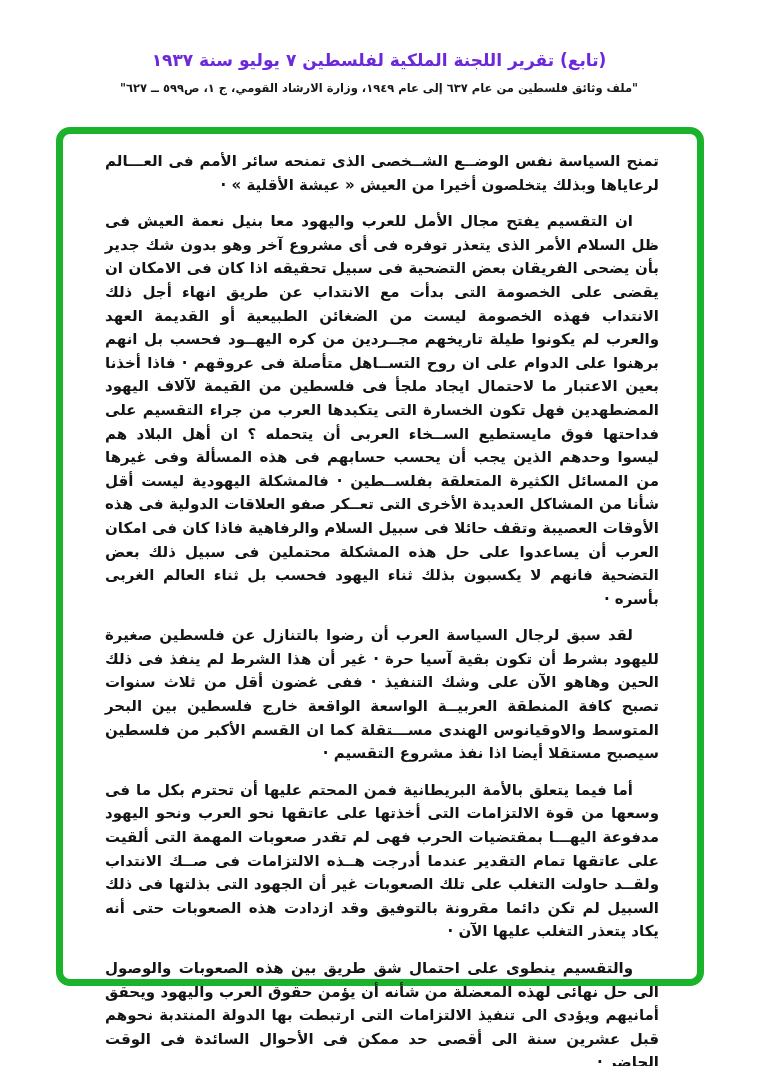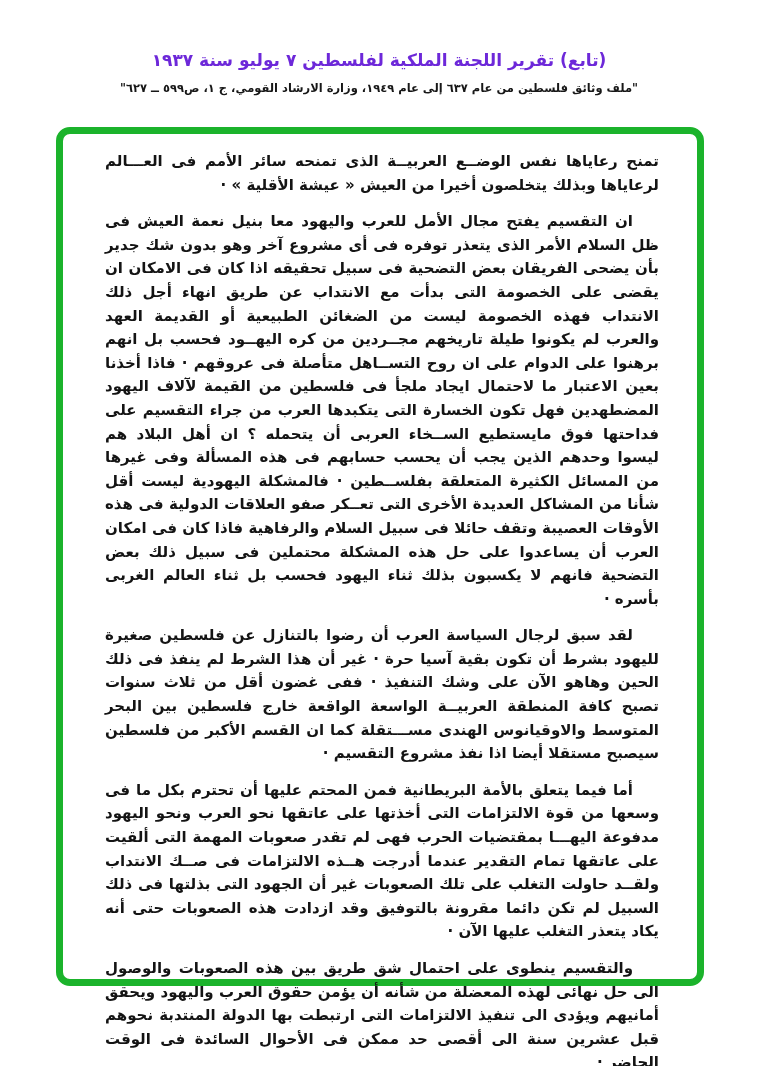--- a/index.html
+++ b/index.html
@@ -76,21 +76,21 @@
 
 <div class="page">
 
   <div class="doc-header">
     <div class="doc-title">(تابع) تقرير اللجنة الملكية لفلسطين ٧ يوليو سنة ١٩٣٧</div>
     <div class="doc-subtitle">"ملف وثائق فلسطين من عام ٦٣٧ إلى عام ١٩٤٩، وزارة الارشاد القومي، ج ١، ص٥٩٩ ــ ٦٢٧"</div>
   </div>
 
   <div class="text-frame">
     <div class="body-text">
-      <p>تمنح رعاياها نفس الوضــع العربيــة الذى تمنحه سائر الأمم فى العـــالم لرعاياها وبذلك يتخلصون أخيرا من العيش « عيشة الأقلية » ·</p>
+      <p>تمنح السياسة نفس الوضــع الشــخصى الذى تمنحه سائر الأمم فى العـــالم لرعاياها وبذلك يتخلصون أخيرا من العيش « عيشة الأقلية » ·</p>
       <p class="indented">ان التقسيم يفتح مجال الأمل للعرب واليهود معا بنيل نعمة العيش فى ظل السلام الأمر الذى يتعذر توفره فى أى مشروع آخر وهو بدون شك جدير بأن يضحى الفريقان بعض التضحية فى سبيل تحقيقه اذا كان فى الامكان ان يقضى على الخصومة التى بدأت مع الانتداب عن طريق انهاء أجل ذلك الانتداب فهذه الخصومة ليست من الضغائن الطبيعية أو القديمة العهد والعرب لم يكونوا طيلة تاريخهم مجــردين من كره اليهــود فحسب بل انهم برهنوا على الدوام على ان روح التســاهل متأصلة فى عروقهم · فاذا أخذنا بعين الاعتبار ما لاحتمال ايجاد ملجأ فى فلسطين من القيمة لآلاف اليهود المضطهدين فهل تكون الخسارة التى يتكبدها العرب من جراء التقسيم على فداحتها فوق مايستطيع الســخاء العربى أن يتحمله ؟ ان أهل البلاد هم ليسوا وحدهم الذين يجب أن يحسب حسابهم فى هذه المسألة وفى غيرها من المسائل الكثيرة المتعلقة بفلســطين · فالمشكلة اليهودية ليست أقل شأنا من المشاكل العديدة الأخرى التى تعــكر صفو العلاقات الدولية فى هذه الأوقات العصيبة وتقف حائلا فى سبيل السلام والرفاهية فاذا كان فى امكان العرب أن يساعدوا على حل هذه المشكلة محتملين فى سبيل ذلك بعض التضحية فانهم لا يكسبون بذلك ثناء اليهود فحسب بل ثناء العالم الغربى بأسره ·</p>
       <p class="indented">لقد سبق لرجال السياسة العرب أن رضوا بالتنازل عن فلسطين صغيرة لليهود بشرط أن تكون بقية آسيا حرة · غير أن هذا الشرط لم ينفذ فى ذلك الحين وهاهو الآن على وشك التنفيذ · ففى غضون أقل من ثلاث سنوات تصبح كافة المنطقة العربيــة الواسعة الواقعة خارج فلسطين بين البحر المتوسط والاوقيانوس الهندى مســـتقلة كما ان القسم الأكبر من فلسطين سيصبح مستقلا أيضا اذا نفذ مشروع التقسيم ·</p>
       <p class="indented">أما فيما يتعلق بالأمة البريطانية فمن المحتم عليها أن تحترم بكل ما فى وسعها من قوة الالتزامات التى أخذتها على عاتقها نحو العرب ونحو اليهود مدفوعة اليهـــا بمقتضيات الحرب فهى لم تقدر صعوبات المهمة التى ألقيت على عاتقها تمام التقدير عندما أدرجت هــذه الالتزامات فى صــك الانتداب ولقــد حاولت التغلب على تلك الصعوبات غير أن الجهود التى بذلتها فى ذلك السبيل لم تكن دائما مقرونة بالتوفيق وقد ازدادت هذه الصعوبات حتى أنه يكاد يتعذر التغلب عليها الآن ·</p>
       <p class="indented">والتقسيم ينطوى على احتمال شق طريق بين هذه الصعوبات والوصول الى حل نهائى لهذه المعضلة من شأنه أن يؤمن حقوق العرب واليهود ويحقق أمانيهم ويؤدى الى تنفيذ الالتزامات التى ارتبطت بها الدولة المنتدبة نحوهم قبل عشرين سنة الى أقصى حد ممكن فى الأحوال السائدة فى الوقت الحاضر ·</p>
     </div>
   </div>
 
 
 </div>
 

